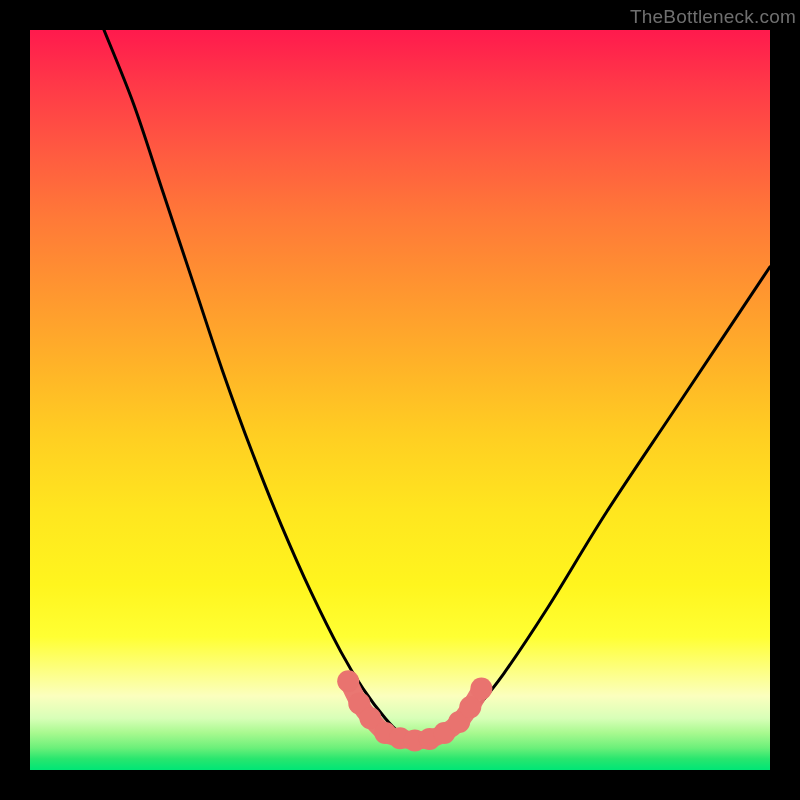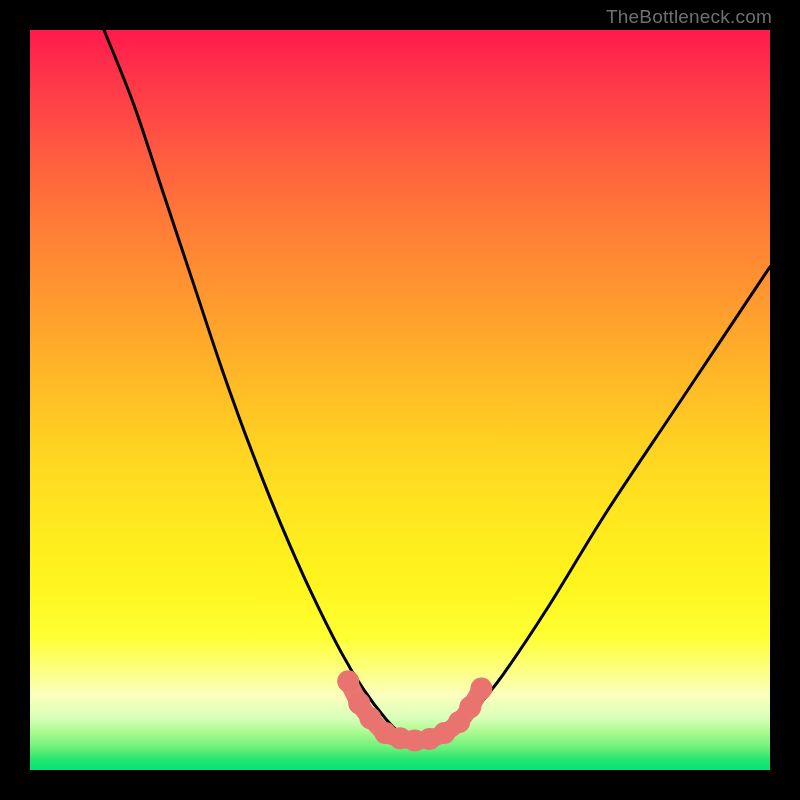--- a/index.html
+++ b/index.html
@@ -41,21 +41,21 @@
       #a8f98f 95%,
       #6cf07a 97%,
       #28e66e 98.5%,
       #00e676 100%
     );
     overflow: hidden;
   }
   .watermark {
     position: absolute;
     top: 6px;
-    right: 28px;
+    right: 4px;
     color: #6f6f6f;
     font-size: 19px;
     font-weight: 500;
     letter-spacing: 0.2px;
   }
   svg.curve {
     position: absolute;
     top: 0;
     left: 0;
     width: 740px;

